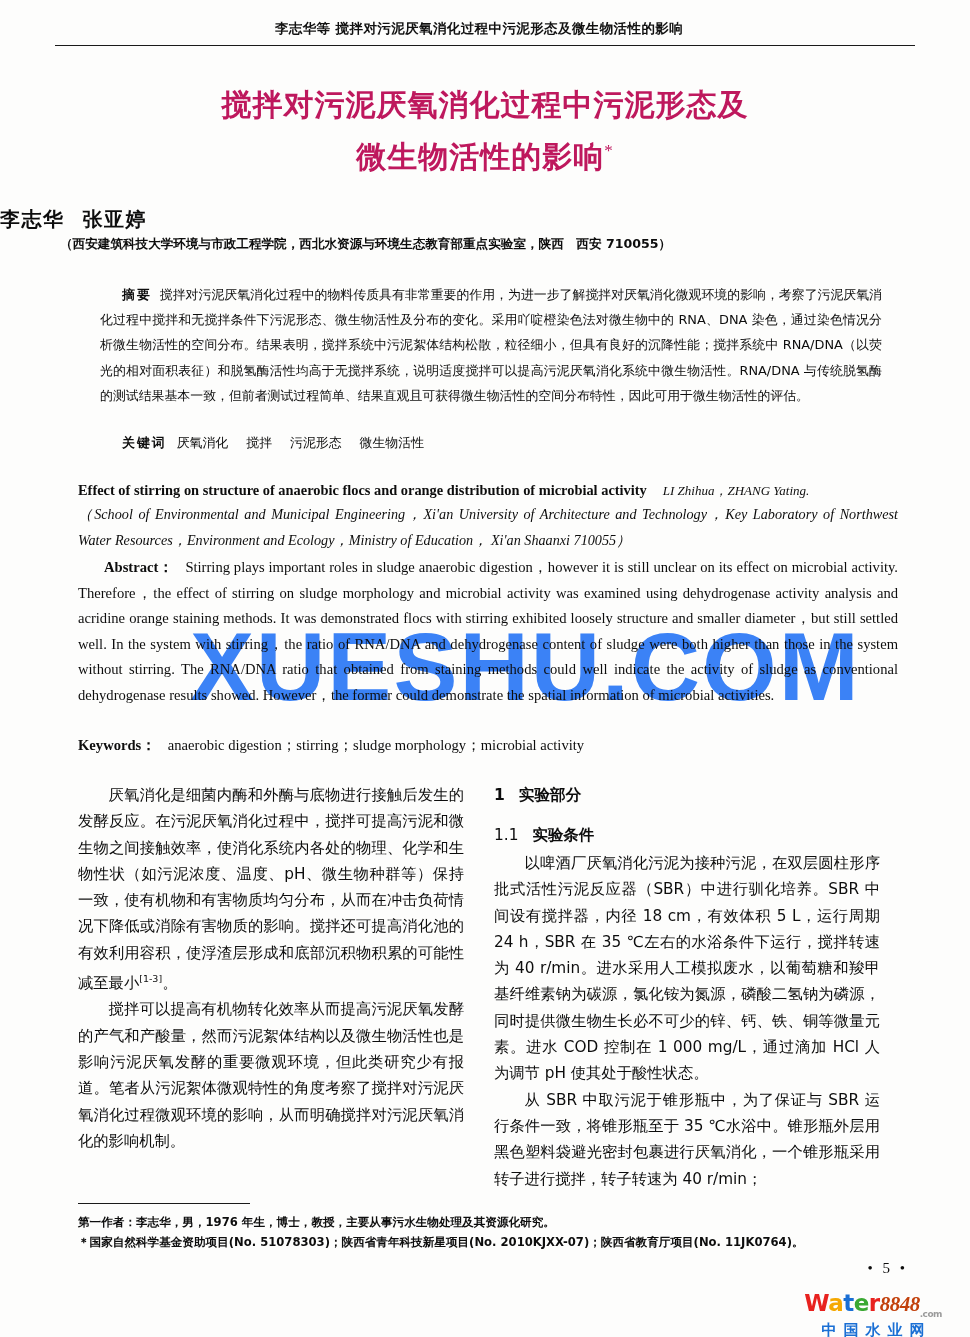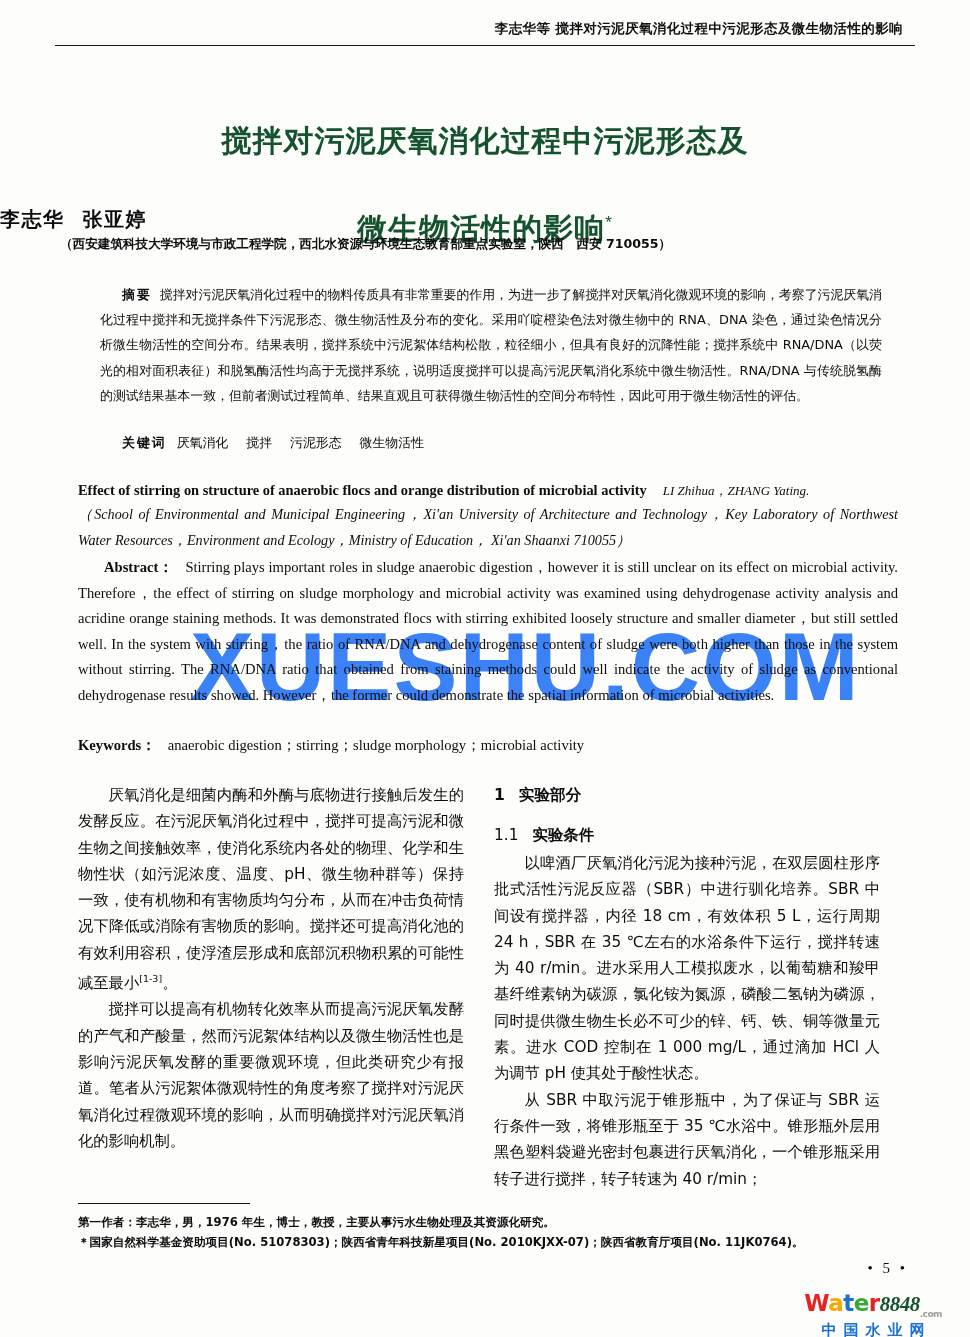--- a/index.html
+++ b/index.html
@@ -42,21 +42,21 @@
 
   
   .runhead {
     position: absolute;
     left: 55px;
     right: 55px;
     top: 20px;
     z-index: 2;
   }
   .runhead-text {
-    text-align: right;
+    text-align: center;
     font-family: "DejaVu Sans", "Liberation Sans", sans-serif;
     font-weight: 700;
     font-size: 13.5px;
     letter-spacing: .4px;
     color: #111;
     padding-right: 12px;
   }
   .runhead-rule {
     margin-top: 7px;
     border-bottom: 1.6px solid #1a1a1a;
@@ -65,27 +65,26 @@
   
   .title-block {
     position: absolute;
     left: 100px;
     right: 100px;
     top: 82px;
     text-align: center;
     z-index: 2;
   }
   .title-line {
-    font-family: Liberation Sans, sans-serif;
+    font-family: Liberation Serif, serif;
     font-weight: 700;
     font-size: 30px;
     line-height: 46px;
     letter-spacing: 1px;
-    color: #14532d;
-    margin-top: 36px;
+    color: #be185d;
   }
   .title-star {
     font-size: 17px;
     vertical-align: super;
     font-weight: 400;
   }
 
   .authors {
     position: absolute;
     left: 0; right: 0;
@@ -375,17 +374,17 @@
 
   <div class="foot-rule"></div>
   <div class="footnotes">
     <div>第一作者：李志华，男，1976 年生，博士，教授，主要从事污水生物处理及其资源化研究。</div>
     <div>＊国家自然科学基金资助项目(No. 51078303)；陕西省青年科技新星项目(No. 2010KJXX-07)；陕西省教育厅项目(No. 11JK0764)。</div>
   </div>
 
   <div class="pagenum">• 5 •</div>
 
   <div class="logo">
-    <div class="logo-top"><span style="color:#e8221f">W</span><span style="color:#f5a800">a</span><span style="color:#1a6fd4">t</span><span style="color:#3aa832">e</span><span style="color:#e8221f">r</span><span class="num" style="color:#14532d">8848</span><span class="dotcom">.com</span></div>
+    <div class="logo-top"><span style="color:#e8221f">W</span><span style="color:#f5a800">a</span><span style="color:#1a6fd4">t</span><span style="color:#3aa832">e</span><span style="color:#e8221f">r</span><span class="num" style="color:#c2410c">8848</span><span class="dotcom">.com</span></div>
     <div class="logo-bot" style="color:#1a6fd4">中国水业网</div>
   </div>
 
 </div>
 
 </body></html>

